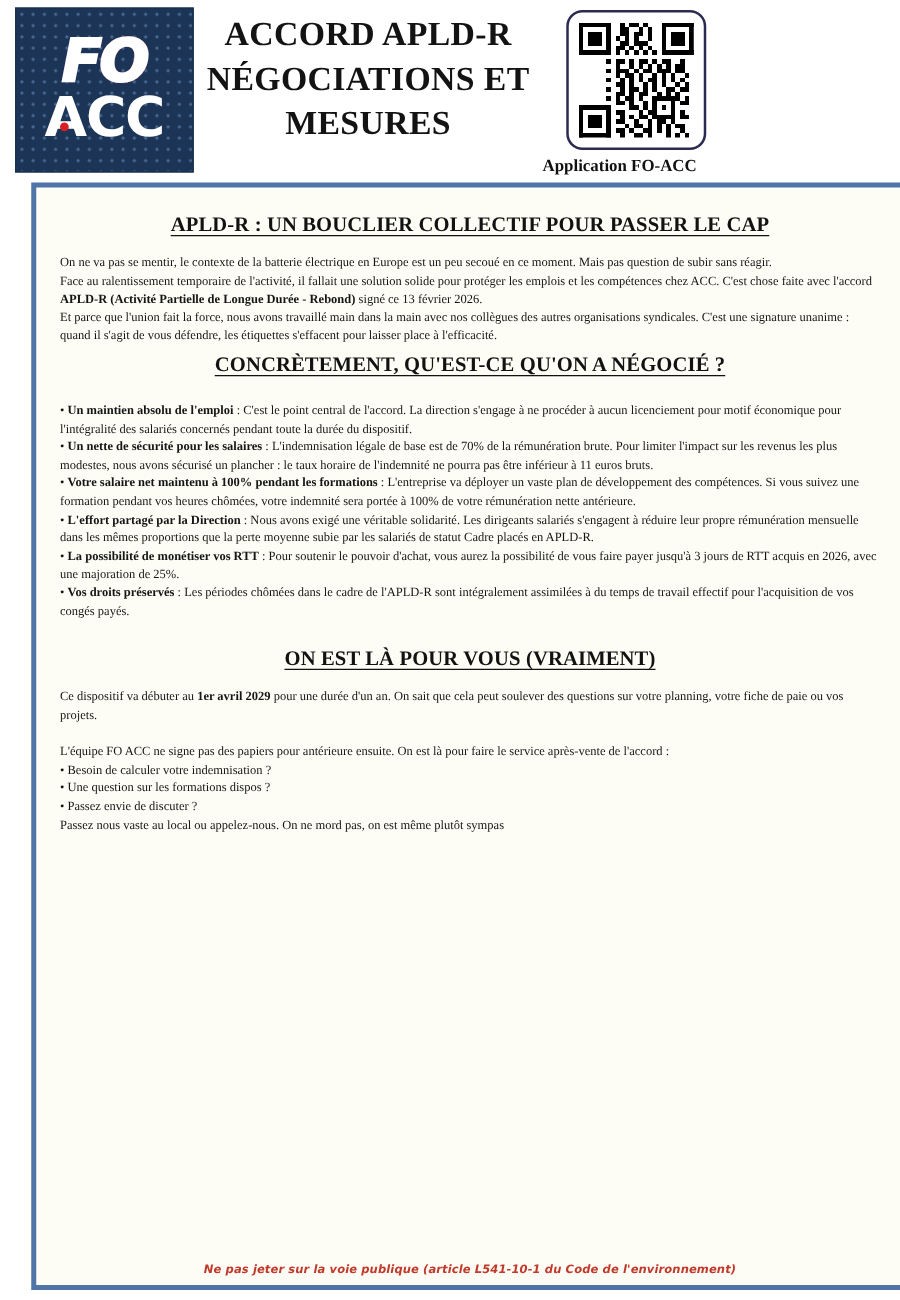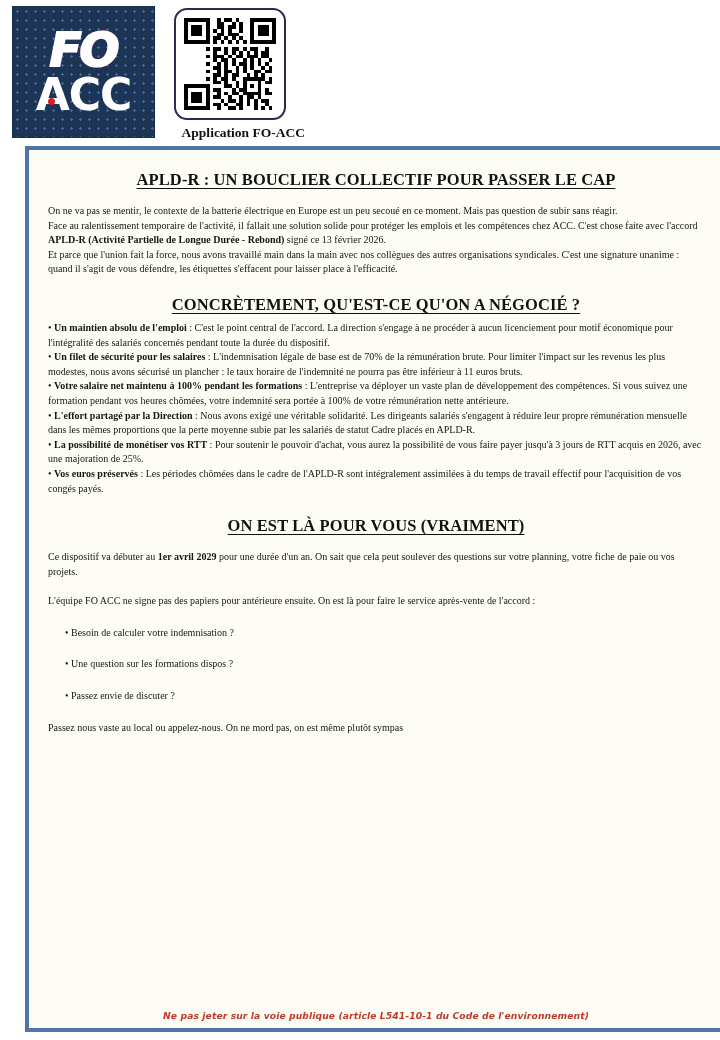--- a/index.html
+++ b/index.html
@@ -113,21 +113,21 @@
     font-size: 27px;
     line-height: 1.32;
     letter-spacing: 0.3px;
     color: #131313;
   }
 
   .qr-block {
     flex: 0 0 auto;
     width: 150px;
     margin: 8px 8px 0 0;
-    text-align: right;
+    text-align: left;
   }
   .qr-frame {
     width: 112px;
     height: 112px;
     margin: 0 auto;
     border: 2.5px solid #2b2b52;
     border-radius: 13px;
     background: #ffffff;
     display: flex;
     align-items: center;
@@ -173,24 +173,24 @@
     font-family: "Liberation Serif", "DejaVu Serif", serif;
     font-size: 10px;
     line-height: 1.46;
     margin: 0;
     color: #151515;
     text-align: left;
   }
   .para-group { margin-top: 14px; }
   .bullet-item { margin-top: 17px; }
   .bullet-item:first-child { margin-top: 0; }
-  .bullets-wrap { margin-top: 6px; }
+  .bullets-wrap { margin-top: 20px; }
   b, strong { font-weight: bold; }
 
-  .mini-list p.body-text { margin: 17px; }
+  .mini-list p.body-text { margin: 0; }
   .spacer-md { height: 15px; }
 
   .footer-note {
     position: absolute;
     left: 0;
     right: 0;
     bottom: 7px;
     text-align: center;
     font-family: "DejaVu Sans", sans-serif;
     font-weight: bold;
@@ -212,20 +212,25 @@
         <div class="logo-fo-wrap">
           <span class="logo-fo">FO</span>
         </div>
         <div class="logo-acc">
           <span>ACC</span>
           <span class="dot"></span>
         </div>
       </div>
     </div>
 
+    <div class="title-block">
+      <div class="line">ACCORD APLD-R</div>
+      <div class="line">NÉGOCIATIONS ET</div>
+      <div class="line">MESURES</div>
+    </div>
 
     <div class="qr-block">
       <div class="qr-frame">
         <svg width="92" height="92" viewBox="0 0 25 25" shape-rendering="crispEdges" aria-hidden="true">
           <rect width="25" height="25" fill="#ffffff"></rect>
           <g fill="#000000">
 
             <rect x="0" y="0" width="7" height="1"></rect>
               <rect x="0" y="6" width="7" height="1"></rect>
             <rect x="0" y="0" width="1" height="7"></rect>
@@ -373,29 +378,29 @@
   <div class="content-box" style="border-color: rgb(79, 116, 168); background: rgb(253, 253, 246);">
 
     <h2 class="section-heading">APLD-R : UN BOUCLIER COLLECTIF POUR PASSER LE CAP</h2>
 
     <div class="para-group">
       <p class="body-text">On ne va pas se mentir, le contexte de la batterie électrique en Europe est un peu secoué en ce moment. Mais pas question de subir sans réagir.</p>
       <p class="body-text">Face au ralentissement temporaire de l'activité, il fallait une solution solide pour protéger les emplois et les compétences chez ACC. C'est chose faite avec l'accord <b>APLD-R (Activité Partielle de Longue Durée - Rebond)</b> signé ce 13 février 2026.</p>
       <p class="body-text">Et parce que l'union fait la force, nous avons travaillé main dans la main avec nos collègues des autres organisations syndicales. C'est une signature unanime : quand il s'agit de vous défendre, les étiquettes s'effacent pour laisser place à l'efficacité.</p>
     </div>
 
-    <h2 class="section-heading" style="margin-top:18px">CONCRÈTEMENT, QU'EST-CE QU'ON A NÉGOCIÉ ?</h2>
+    <h2 class="section-heading" style="margin-top:5px">CONCRÈTEMENT, QU'EST-CE QU'ON A NÉGOCIÉ ?</h2>
 
     <div class="bullets-wrap">
       <p class="body-text bullet-item">• <b>Un maintien absolu de l'emploi</b> : C'est le point central de l'accord. La direction s'engage à ne procéder à aucun licenciement pour motif économique pour l'intégralité des salariés concernés pendant toute la durée du dispositif.</p>
-      <p class="body-text bullet-item">• <b>Un filet de sécurité pour les salaires</b> : L'indemnisation légale de base est de 70% de la rémunération brute. Pour limiter l'impact sur les revenus les plus modestes, nous avons sécurisé un plancher : le taux horaire de l'indemnité ne pourra pas être inférieur à 11 euros bruts.</p>
+      <p class="body-text bullet-item">• <b>Un nette de sécurité pour les salaires</b> : L'indemnisation légale de base est de 70% de la rémunération brute. Pour limiter l'impact sur les revenus les plus modestes, nous avons sécurisé un plancher : le taux horaire de l'indemnité ne pourra pas être inférieur à 11 euros bruts.</p>
       <p class="body-text bullet-item">• <b>Votre salaire net maintenu à 100% pendant les formations</b> : L'entreprise va déployer un vaste plan de développement des compétences. Si vous suivez une formation pendant vos heures chômées, votre indemnité sera portée à 100% de votre rémunération nette antérieure.</p>
       <p class="body-text bullet-item">• <b>L'effort partagé par la Direction</b> : Nous avons exigé une véritable solidarité. Les dirigeants salariés s'engagent à réduire leur propre rémunération mensuelle dans les mêmes proportions que la perte moyenne subie par les salariés de statut Cadre placés en APLD-R.</p>
       <p class="body-text bullet-item">• <b>La possibilité de monétiser vos RTT</b> : Pour soutenir le pouvoir d'achat, vous aurez la possibilité de vous faire payer jusqu'à 3 jours de RTT acquis en 2026, avec une majoration de 25%.</p>
-      <p class="body-text bullet-item">• <b>Vos euros préservés</b> : Les périodes chômées dans le cadre de l'APLD-R sont intégralement assimilées à du temps de travail effectif pour l'acquisition de vos congés payés.</p>
+      <p class="body-text bullet-item">• <b>Vos droits préservés</b> : Les périodes chômées dans le cadre de l'APLD-R sont intégralement assimilées à du temps de travail effectif pour l'acquisition de vos congés payés.</p>
     </div>
 
     <h2 class="section-heading" style="margin-top:20px">ON EST LÀ POUR VOUS (VRAIMENT)</h2>
 
     <div class="para-group">
       <p class="body-text">Ce dispositif va débuter au <b>1er avril 2029</b> pour une durée d'un an. On sait que cela peut soulever des questions sur votre planning, votre fiche de paie ou vos projets.</p>
       <div class="spacer-md"></div>
       <p class="body-text">L'équipe FO ACC ne signe pas des papiers pour antérieure ensuite. On est là pour faire le service après-vente de l'accord :</p>
       <div class="mini-list">
         <p class="body-text">• Besoin de calculer votre indemnisation ?</p>

